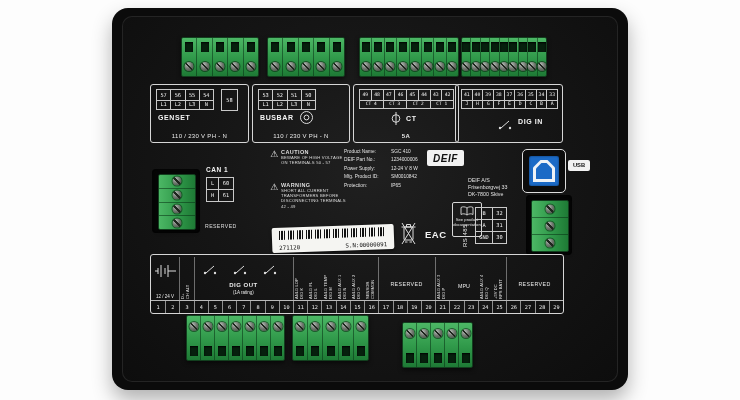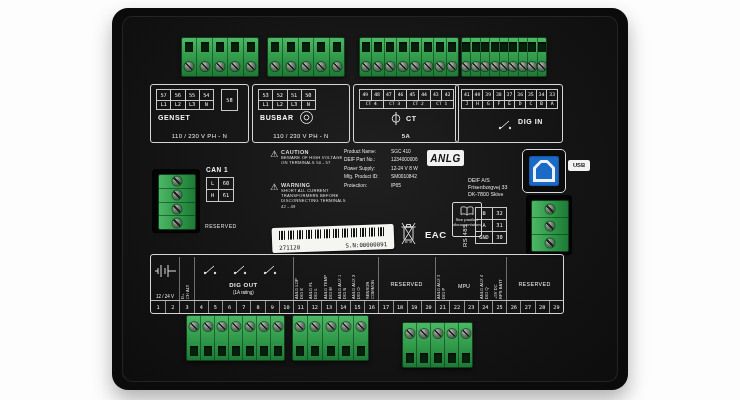--- a/index.html
+++ b/index.html
@@ -283,21 +283,21 @@
       </div>
     <div class="prow">
         <span class="pk">Mfg. Product ID</span>
         <span class="pv">SM0010842</span>
       </div>
     <div class="prow">
         <span class="pk">Protection</span>
         <span class="pv">IP65</span>
       </div>
   </div>
-  <div class="brand" style="left:427px;top:150px;width:37px;height:16px">ANLG</div>
+  <div class="brand" style="left:427px;top:150px;width:37px;height:16px">DEIF</div>
   <div class="addr" style="left:468px;top:177px">
     <div>DEIF A/S</div>
     <div>Frisenborgvej 33</div>
     <div>DK-7800 Skive</div>
   </div>
 
   <div class="usbout" style="left:522px;top:149px;width:42px;height:42px">
     <div class="usbport">
         <div class="usbshape">
           <i></i>

